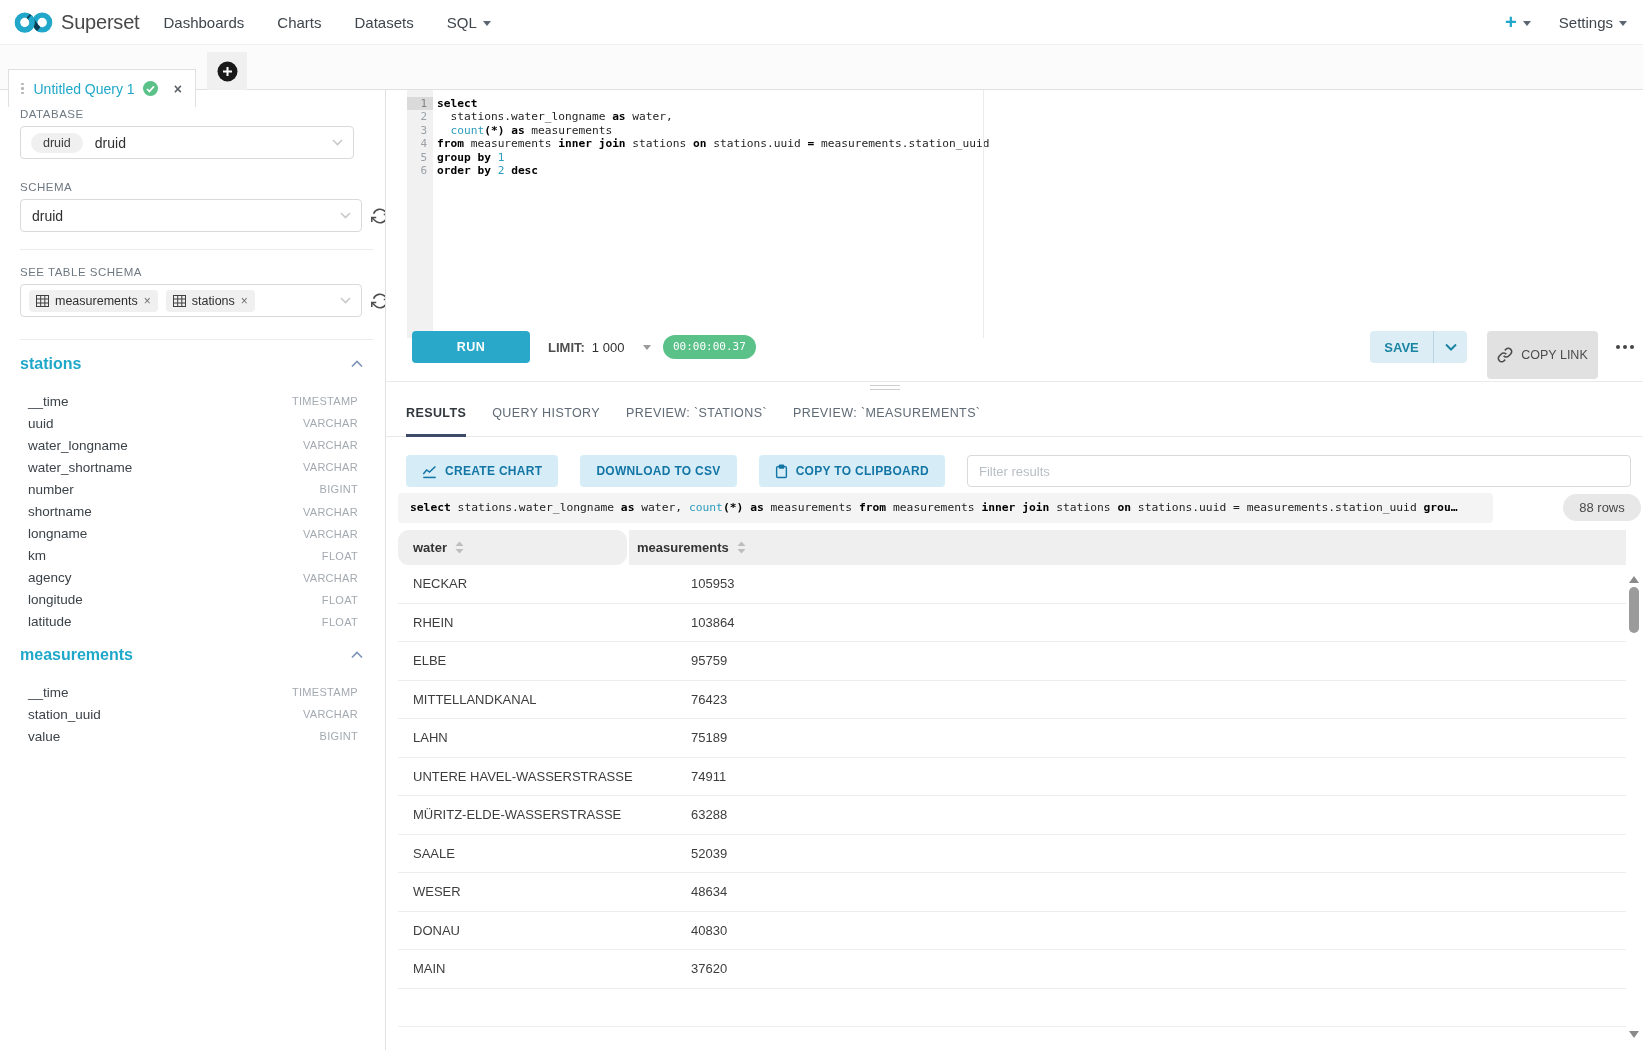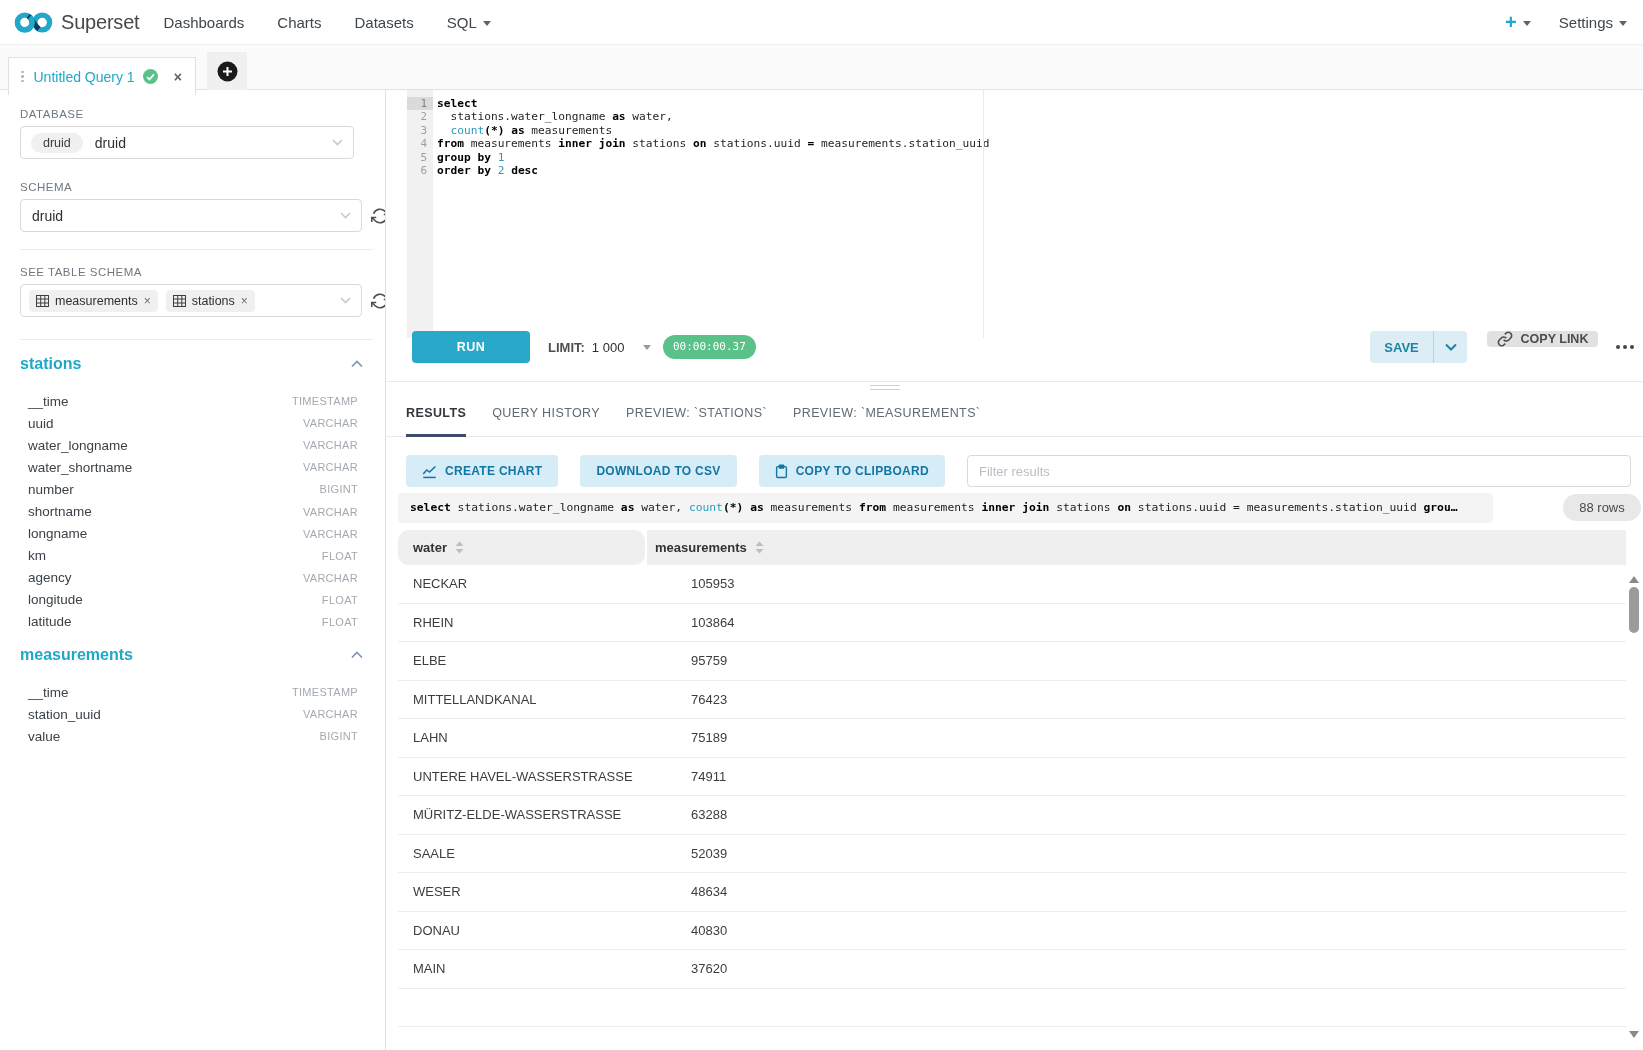--- a/index.html
+++ b/index.html
@@ -15,21 +15,21 @@
   .nav-item { font-size:15px; color:#3f464d; cursor:pointer; display:flex; align-items:center; gap:6px; }
   .caret { width:0; height:0; border-left:4px solid transparent; border-right:4px solid transparent;
     border-top:5px solid #5a6570; display:inline-block; margin-top:2px; }
   .nav-right { margin-left:auto; margin-right:16px; display:flex; align-items:center; gap:28px; }
   .nav-plus { font-size:20px; color:#20a7c9; font-weight:bold; display:flex; align-items:center; gap:6px; }
   .nav-settings { font-size:15px; color:#3f464d; display:flex; align-items:center; gap:6px; }
 
   
   .tabbar { position:absolute; top:45px; left:0; right:0; height:45px; background:#fbfbfb;
     border-bottom:1px solid #e0e0e0; }
-  .tab-active { position:absolute; left:8px; top:12px; width:188px; height:38px; background:#fff;
+  .tab-active { position:absolute; left:8px; top:24px; width:188px; height:38px; background:#fff;
     border:1px solid #e0e0e0; border-bottom:none; display:flex; align-items:center; padding:0 12px; z-index:2; }
   .tab-dots { display:flex; flex-direction:column; gap:2px; margin-right:10px; }
   .tab-dots i { width:2.5px; height:2.5px; border-radius:50%; background:#b4b4b4; }
   .tab-title { font-size:14px; color:#1fa8c9; white-space:nowrap; }
   .tab-check { width:15px; height:15px; border-radius:50%; background:#5ac189; display:flex;
     align-items:center; justify-content:center; margin-left:8px; }
   .tab-close { margin-left:16px; color:#5c6166; font-size:14px; font-weight:bold; line-height:1; }
   .tab-plus { position:absolute; left:207px; top:7px; width:40px; height:38px; background:#f0f0f0;
     display:flex; align-items:center; justify-content:center; }
 
@@ -88,23 +88,23 @@
   .limit-caret { width:0; height:0; border-left:4px solid transparent; border-right:4px solid transparent;
     border-top:5px solid #9a9a9a; margin-left:12px; }
   .timer-pill { position:absolute; left:277px; top:11px; height:24px; min-width:72px; padding:0 10px;
     background:#5ac189; border-radius:12px; color:#fff; font:11px/24px "DejaVu Sans Mono", monospace;
     text-align:center; }
   .save-split { position:absolute; left:984px; top:7px; height:32px; display:flex; border-radius:4px;
     overflow:hidden; background:#dcedf5; }
   .save-main { width:64px; display:flex; align-items:center; justify-content:center; font-size:13px;
     font-weight:bold; color:#1a85a3; border-right:1px solid #b7d6e2; }
   .save-caret { width:33px; display:flex; align-items:center; justify-content:center; }
-  .copylink-btn { position:absolute; left:1101px; top:7px; height:16px; width:111px; background:#e1e1e1;
+  .copylink-btn { position:absolute; left:1101px; top:7px; height:48px; width:111px; background:#e1e1e1;
     border-radius:4px; display:flex; align-items:center; justify-content:center; gap:8px;
-    font-size:12.5px; font-weight:bold; color:#4c4c4c; }
+    font-size:12.5px; font-weight:normal; color:#4c4c4c; }
   .more-dots { position:absolute; left:1221px; top:7px; height:32px; width:36px; display:flex;
     align-items:center; justify-content:center; gap:3px; }
   .more-dots i { width:4px; height:4px; border-radius:50%; background:#454545; }
 
   .split-divider { position:absolute; top:291px; left:0; right:0; border-top:1px solid #eaeaea; }
   .split-handle { position:absolute; top:295px; left:484px; width:30px; }
   .split-handle i { display:block; height:1px; background:#cfcfcf; margin-bottom:3px; }
 
   
   .results { position:absolute; top:300px; left:0; right:0; bottom:0; }
@@ -124,21 +124,21 @@
   .rquery { position:absolute; top:103px; left:12px; right:0; height:30px; }
   .query-pill { position:absolute; left:0; top:0; width:1095px; height:30px; background:#f4f4f4;
     border-radius:4px; padding:0 12px; font:11.3px/30px "DejaVu Sans Mono", monospace; color:#222;
     white-space:nowrap; overflow:hidden; }
   .rows-badge { position:absolute; left:1165px; top:1px; width:78px; height:27px; background:#e8e8e8;
     border-radius:13.5px; font-size:13px; color:#4a4a4a; text-align:center; line-height:27px; }
   .rtable { position:absolute; top:140px; left:12px; right:0; bottom:0; overflow:hidden; }
   .thead { display:flex; width:1228px; height:35px; }
   .th { background:#efefef; display:flex; align-items:center; padding-left:15px; gap:8px;
     font-size:13px; font-weight:bold; color:#333; }
-  .th.c1 { width:247px; margin-right:2px;border-radius:11px; }
+  .th.c1 { width:229px; margin-right:2px;border-radius:11px; }
   .th.c2 { flex:1; padding-left:8px; }
   .tbody { width:1228px; }
   .trow { display:flex; height:38.5px; border-bottom:1px solid #ededed; align-items:center; }
   .td { font-size:13px; color:#3d3d3d; }
   .td.c1 { width:285px; padding-left:15px; }
   .td.c2 { flex:1; padding-left:8px; }
   
   .vscroll { position:absolute; left:1230px; top:35px; bottom:0; width:12px; }
   .vs-up { position:absolute; top:4px; left:1px; }
   .vs-thumb { position:absolute; top:22px; left:1px; width:10px; height:46px; background:#9b9b9b; border-radius:5px; }

